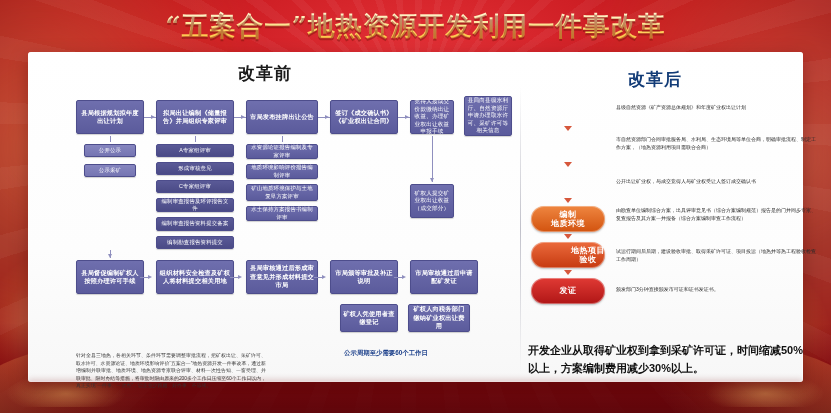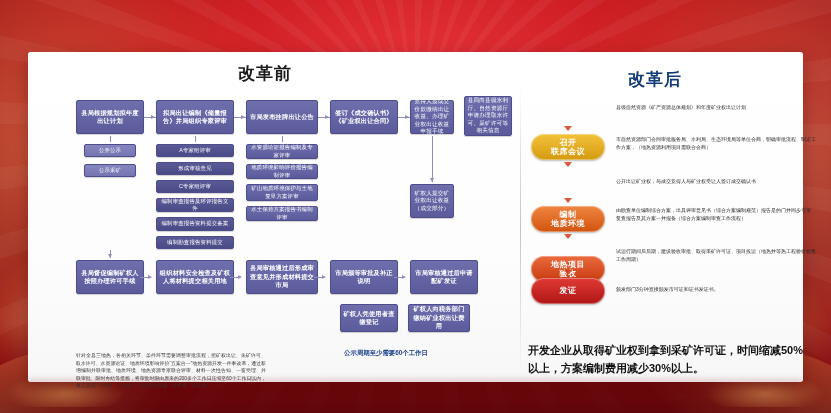--- a/index.html
+++ b/index.html
@@ -135,20 +135,23 @@
   <div class="bg-left-glow"></div>
   <div class="bg-right-glow"></div>
   <div class="gold-flare a"></div>
   <div class="gold-flare b"></div>
   <div class="bg-bottom"></div>
   <div class="ribbon l"></div>
   <div class="ribbon r"></div>
   <div class="orn l"></div>
   <div class="orn r"></div>
 
+  <div class="header">
+    <div class="title">“五案合一”地热资源开发利用一件事改革</div>
+  </div>
 
   <div class="board">
     <div class="sect-title left">改革前</div>
     <div class="sect-title right">改革后</div>
     <div class="divider"></div>
 
     <div class="bx big" style="left:48px;top:48px;width:68px;height:34px;">县局根据规划拟年度出让计划</div>
     <div class="bx big" style="left:128px;top:48px;width:78px;height:34px;">拟局出让编制《储量报告》并局组织专家评审</div>
     <div class="bx big" style="left:218px;top:48px;width:72px;height:34px;">市局发布挂牌出让公告</div>
     <div class="bx big" style="left:302px;top:48px;width:68px;height:34px;">签订《成交确认书》《矿业权出让合同》</div>
@@ -206,35 +209,31 @@
     <div class="arrow d" style="left:79.5px;top:202px;"></div>
 
     <div class="bx big" style="left:380px;top:252px;width:62px;height:28px;">矿权人向税务部门缴纳矿业权出让费用</div>
     <div class="bx big" style="left:312px;top:252px;width:58px;height:28px;">矿权人凭使用者查缴登记</div>
 
     <div class="pubnote">公示周期至少需要60个工作日</div>
     <div class="note-left">针对全县三地热，各相关环节、条件环节需要调整审批流程，把矿权出让、采矿许可、取水许可、水资源论证、地质环境影响评价“五案合一”地热资源开发一件事改革，通过新增编制并联审批、地质环境、地热资源专家联合评审、材料一次性告知、一窗受理、并联审批、限时办结等措施，将审批时限由原来的200多个工作日压缩至60个工作日以内，真正实现“一件事、一次办”，让企业少跑腿、好办事、不添堵。</div>
 
     <div class="rarrow" style="top:74px;"></div>
 
-    <div class="rstep" style="top:82px;background:linear-gradient(180deg,#f2c23a,#d49a10);">
-      <span style="white-space:pre-line">召开
-联席会议</span>
-    </div>
     <div class="rarrow" style="top:110px;"></div>
 
     <div class="rarrow" style="top:146px;"></div>
 
     <div class="rstep" style="top:154px;background:linear-gradient(180deg,#ef8640,#d2530f);">
       <span style="white-space:pre-line">编制
 地质环境</span>
     </div>
     <div class="rarrow" style="top:182px;"></div>
 
-    <div class="rstep" style="top:204px;background:linear-gradient(180deg,#eb6a3c,#c63a10);">
+    <div class="rstep" style="top:190px;background:linear-gradient(180deg,#eb6a3c,#c63a10);justify-content:flex-end;">
       <span style="white-space:pre-line">地热项目
 验收</span>
     </div>
     <div class="rarrow" style="top:218px;"></div>
 
     <div class="rstep" style="top:226px;background:linear-gradient(180deg,#e03a34,#b01616);text-align:right;">
       <span>发证</span>
     </div>
 
     <div class="rtext" style="top:52px;">县级自然资源《矿产资源总体规划》和年度矿业权出让计划</div>

